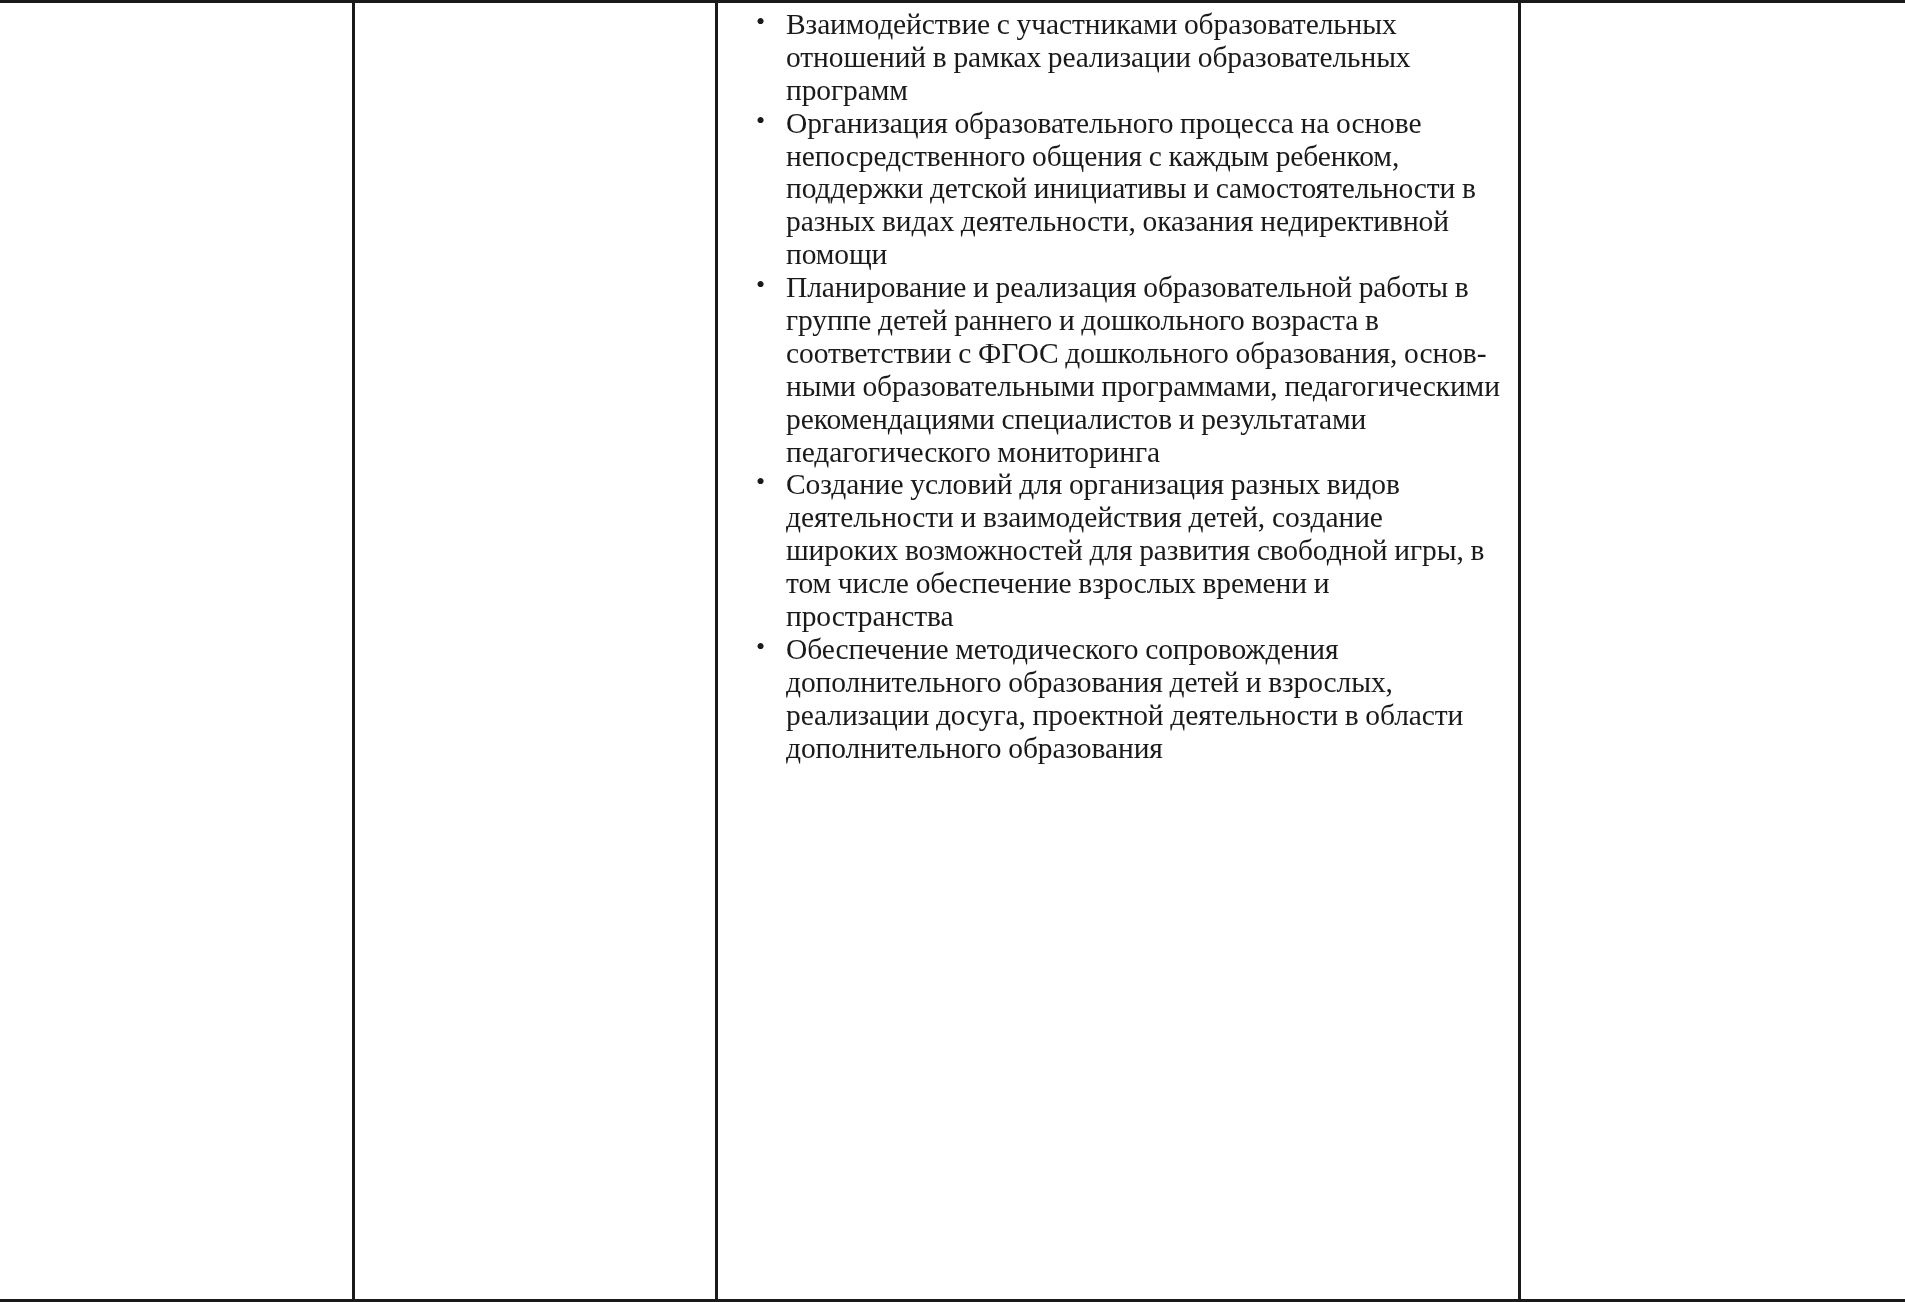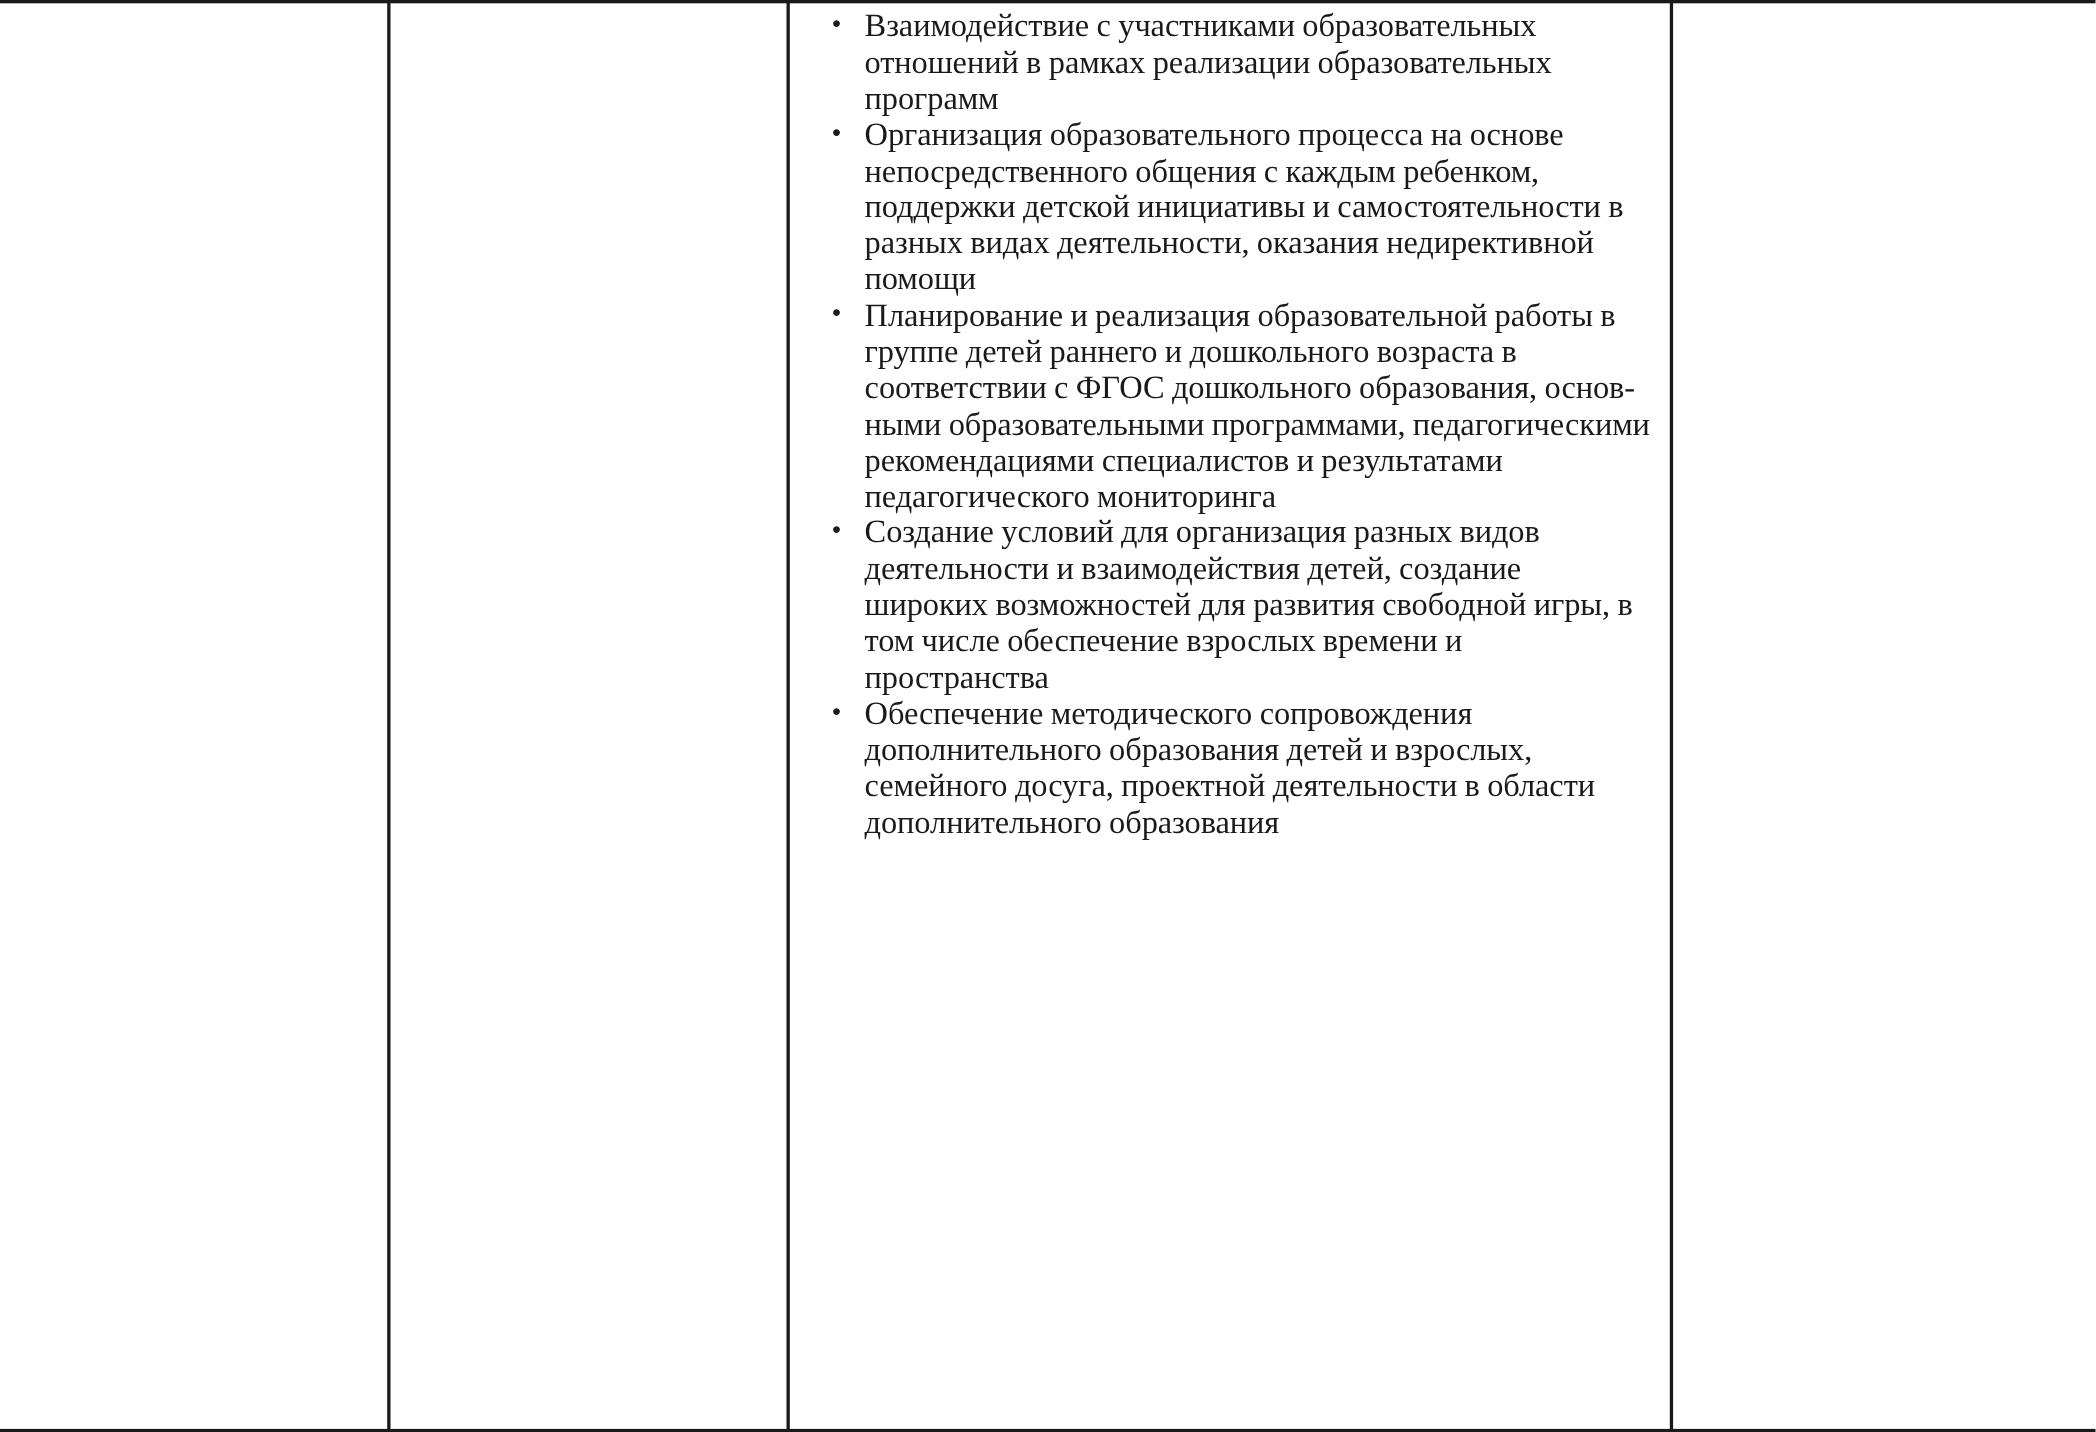--- a/index.html
+++ b/index.html
@@ -112,21 +112,21 @@
     </div>
 
     <div class="vline"></div>
 
     <div class="col col-3">
       <ul class="bullets">
         <li>Взаимодействие с участниками образова­тельных отношений в рамках реализации образовательных программ</li>
         <li>Организация образовательного процесса на основе непосредственного общения с каждым ребенком, поддержки детской инициативы и самостоятельности в раз­ных видах деятельности, оказания неди­рективной помощи</li>
         <li>Планирование и реализация образова­тельной работы в группе детей раннего и дошкольного возраста в соответствии с ФГОС дошкольного образования, основ­ными образовательными программами, педагогическими рекомендациями специ­алистов и результатами педагогического мониторинга</li>
         <li>Создание условий для организация разных видов деятельности и взаимодействия де­тей, создание широких возможностей для развития свободной игры, в том числе обе­спечение взрослых времени и пространства</li>
-        <li>Обеспечение методического сопровожде­ния дополнительного образования детей и взрослых, семейного досуга, проектной деятельности в области дополнительного образования</li>
+        <li>Обеспечение методического сопровожде­ния дополнительного образования детей и взрослых, реализации досуга, проектной деятельности в области дополнительного образования</li>
       </ul>
     </div>
 
     <div class="vline"></div>
 
     <div class="col col-4">
       <div class="cell-body"></div>
     </div>
 
   </div>

